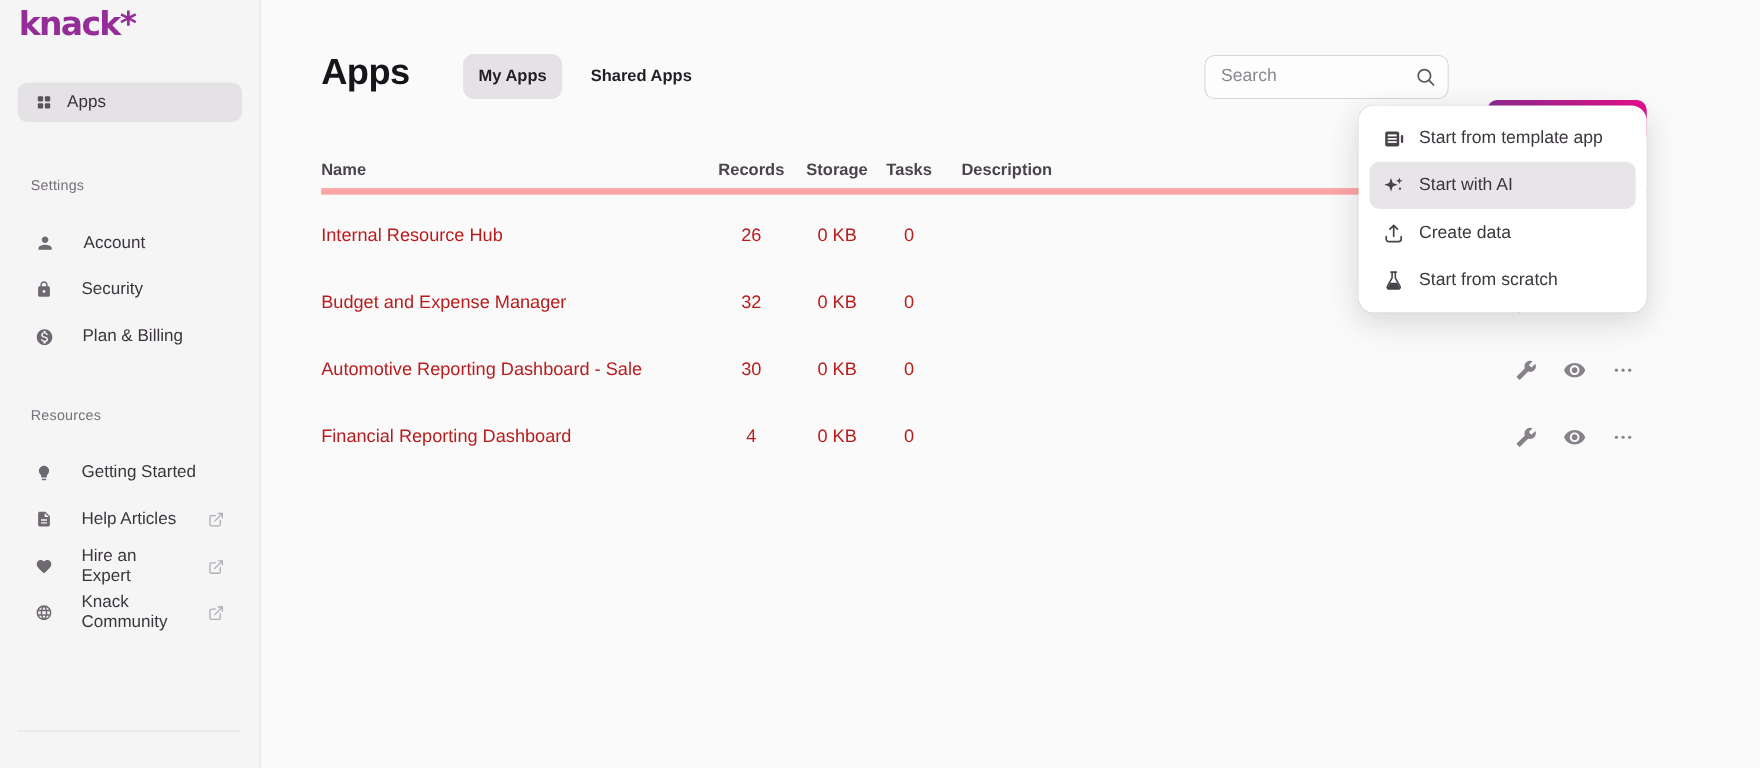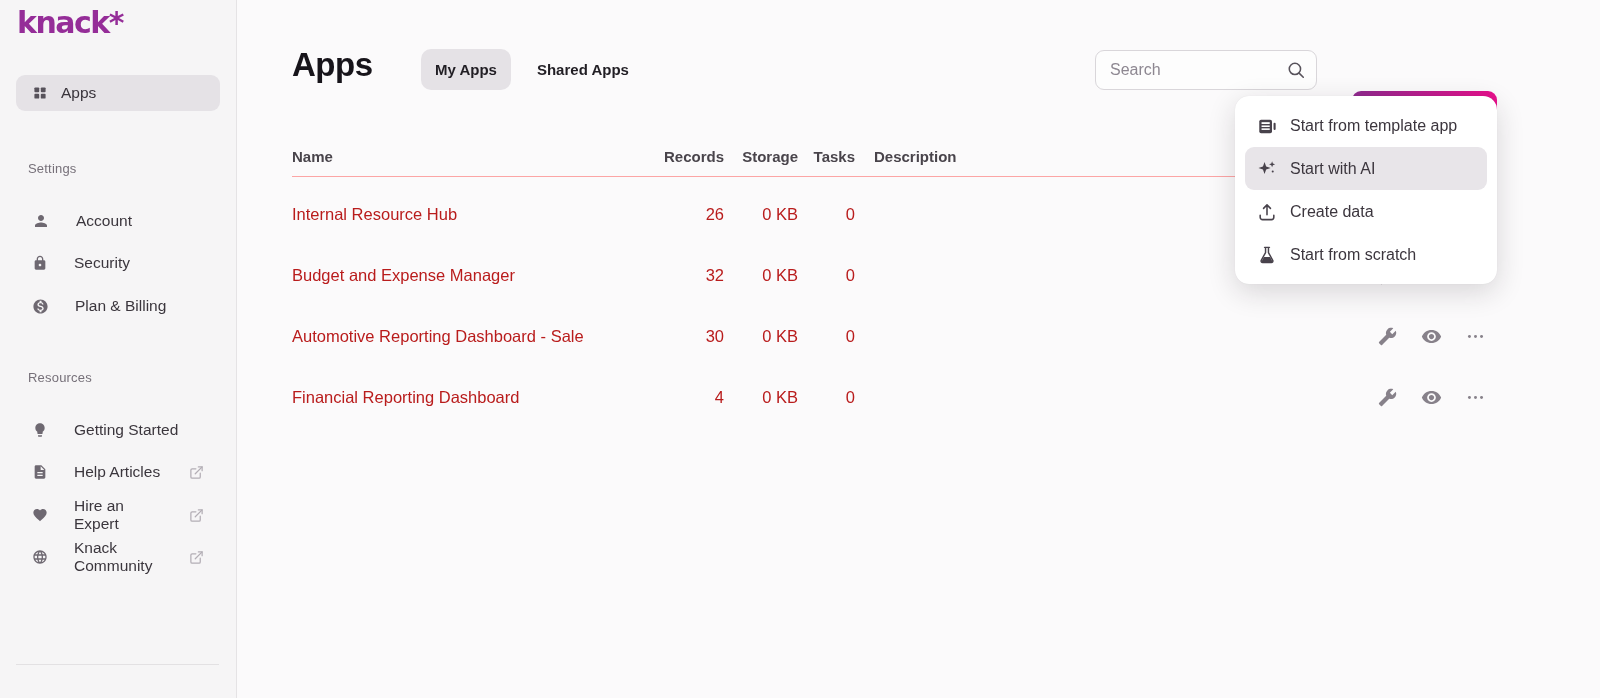--- a/index.html
+++ b/index.html
@@ -91,24 +91,24 @@
   .menu-item .icn { color: #48424b; }
   .menu-item.hl { background: var(--menu-highlight, #e8e5e9); }
 
   
   .table { position: absolute; left: 292px; top: 137px; width: 1205px; }
   .grid-row {
     display: grid;
     grid-template-columns: 350px 82px 74px 57px 1fr 130px;
     align-items: center;
   }
-  .thead { height: 40px; border-bottom: 1px solid #fca5a5; font-size: 15px; font-weight: bold; color: #49444b; }
+  .thead { height: 40px; border-bottom: 6px solid #fca5a5; font-size: 15px; font-weight: bold; color: #49444b; }
   .tbody { padding-top: 7px; }
   .trow { height: 61px; font-size: 16.5px; color: #b91c1c; }
-  .cell-num { text-align: right; }
+  .cell-num { text-align: center; }
   .cell-desc { padding-left: 19px; }
   .cell-name { padding-right: 10px; white-space: nowrap; overflow: hidden; cursor: pointer; }
   .actions {
     display: flex; align-items: center; justify-content: flex-end; gap: 24px;
     padding-right: 12px; color: #87818a;
   }
   .actions .abtn { cursor: pointer; display: flex; align-items: center; }
   .flip { transform: scaleX(-1); }
 </style>
 </head>

